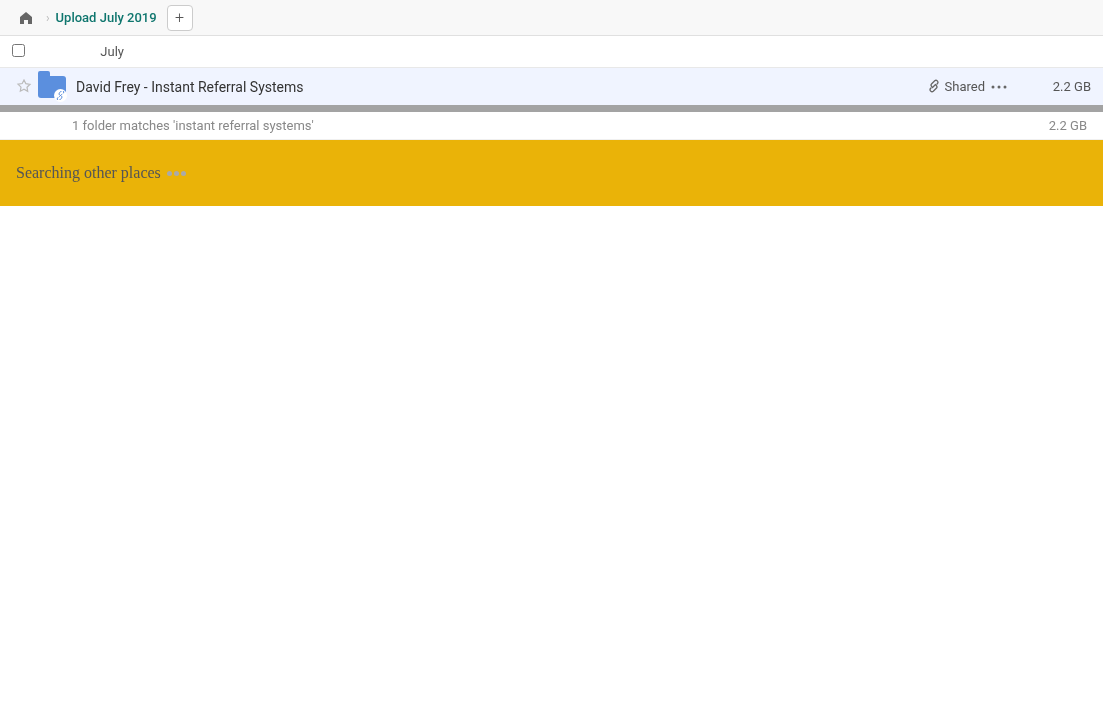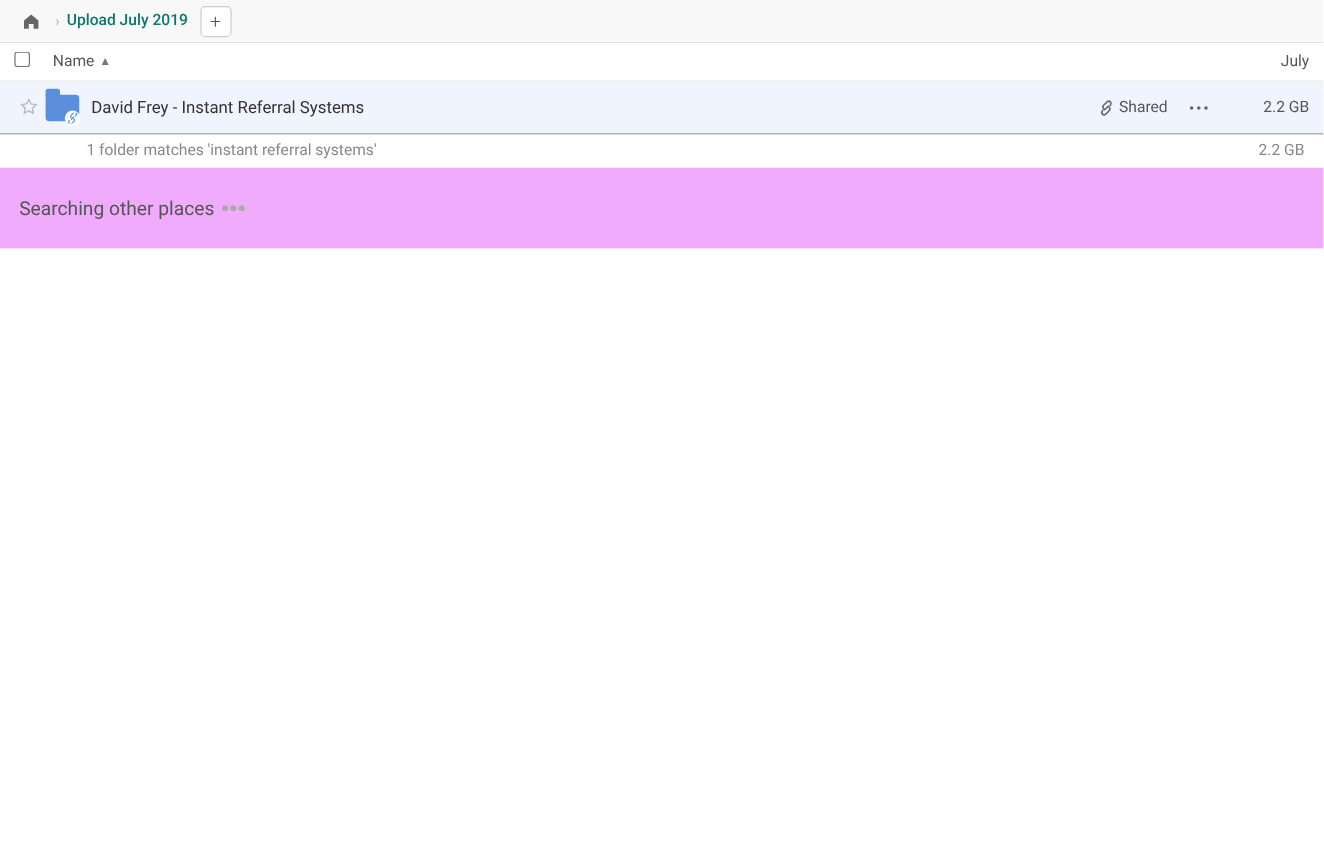--- a/index.html
+++ b/index.html
@@ -92,21 +92,21 @@
       color: #777;
     }
 
     
     .file-row {
       display: flex;
       align-items: center;
       height: 44px;
       padding: 0 12px;
       background: #f0f4ff;
-      border-bottom: 1px solid #a3a3a3;
+      border-bottom: 7px solid #a3a3a3;
       cursor: pointer;
       position: relative;
     }
 
     .star-btn {
       width: 24px;
       height: 24px;
       display: flex;
       align-items: center;
       justify-content: center;
@@ -164,25 +164,24 @@
       flex: 1;
       font-size: 14px;
       color: #333;
       white-space: nowrap;
       overflow: hidden;
       text-overflow: ellipsis;
     }
 
     .shared-label {
       display: flex;
-      align-items: flex-end;
+      align-items: flex-start;
       gap: 4px;
       color: #555;
       font-size: 13px;
-      margin-right: 12px;
     }
 
     .more-btn {
       width: 28px;
       height: 28px;
       display: flex;
       align-items: center;
       justify-content: center;
       border-radius: 4px;
       cursor: pointer;
@@ -212,21 +211,22 @@
       color: #888;
     }
     .match-size {
       font-size: 13px;
       color: #888;
     }
 
     
     .searching-section {
       padding: 24px 16px;
-      background: #f0abfc;
+      background: #eab308;
+      font-family: Liberation Serif, serif;
     }
     .searching-title {
       font-size: 16px;
       color: #555;
       display: flex;
       align-items: center;
       gap: 6px;
     }
     .loading-dots {
       display: inline-flex;
@@ -257,24 +257,20 @@
     </svg>
   </div>
   <span class="breadcrumb-separator">›</span>
   <span class="breadcrumb-label">Upload July 2019</span>
   <div class="add-btn">+</div>
 </div>
 
 <div class="col-header">
   <div class="col-checkbox">
     <input type="checkbox" style="cursor: pointer;">
-  </div>
-  <div class="col-name">
-    <span>Name</span>
-    <span class="sort-arrow">▲</span>
   </div>
   <div class="col-size">July</div>
 </div>
 
 <div class="file-row">
 
   <div class="star-btn">
     <svg width="16" height="16" viewBox="0 0 16 16" fill="none" xmlns="http://www.w3.org/2000/svg">
       <path d="M8 1l1.8 3.6L14 5.3l-3 2.9.7 4.1L8 10.3l-3.7 1.9.7-4.1-3-2.9 4.2-.7L8 1z" stroke="#bbb" stroke-width="1.2" fill="none"></path>
     </svg>

